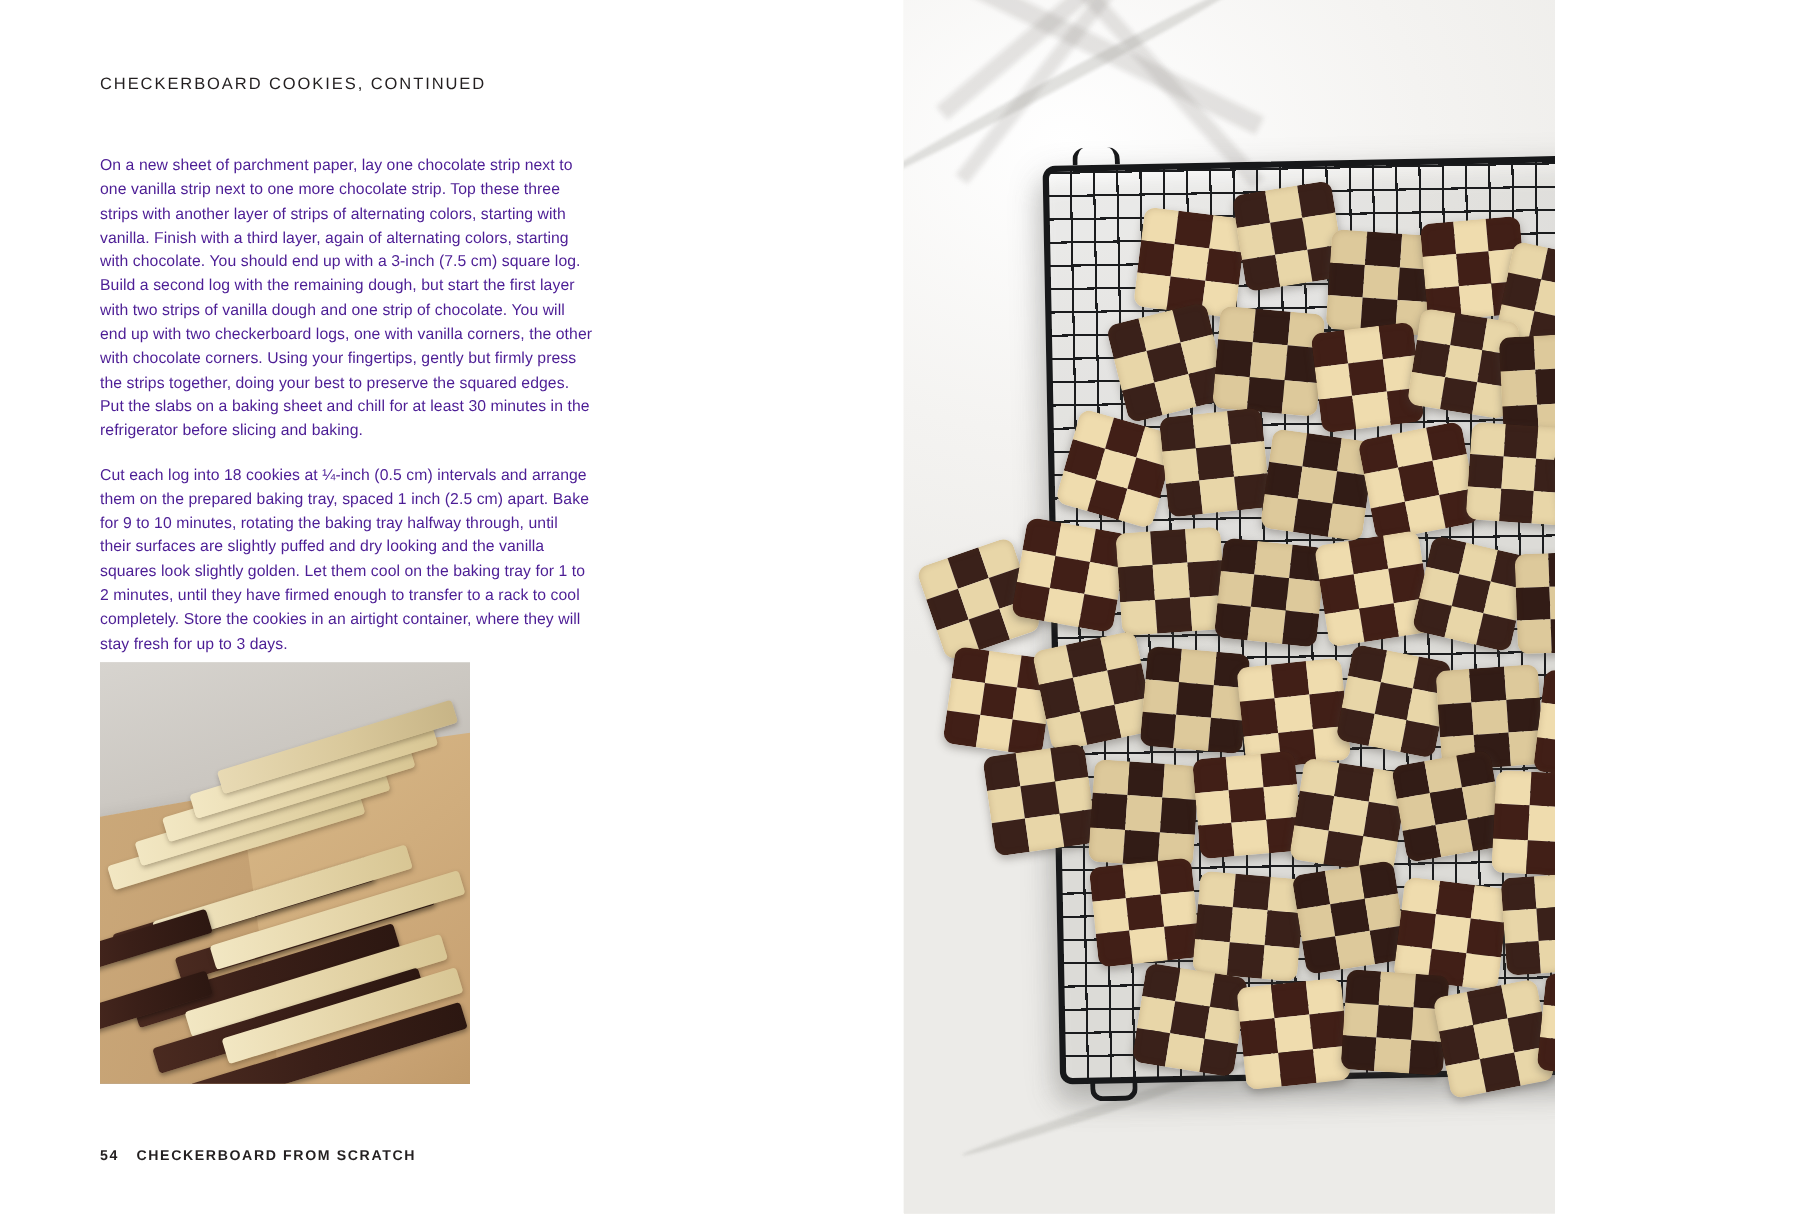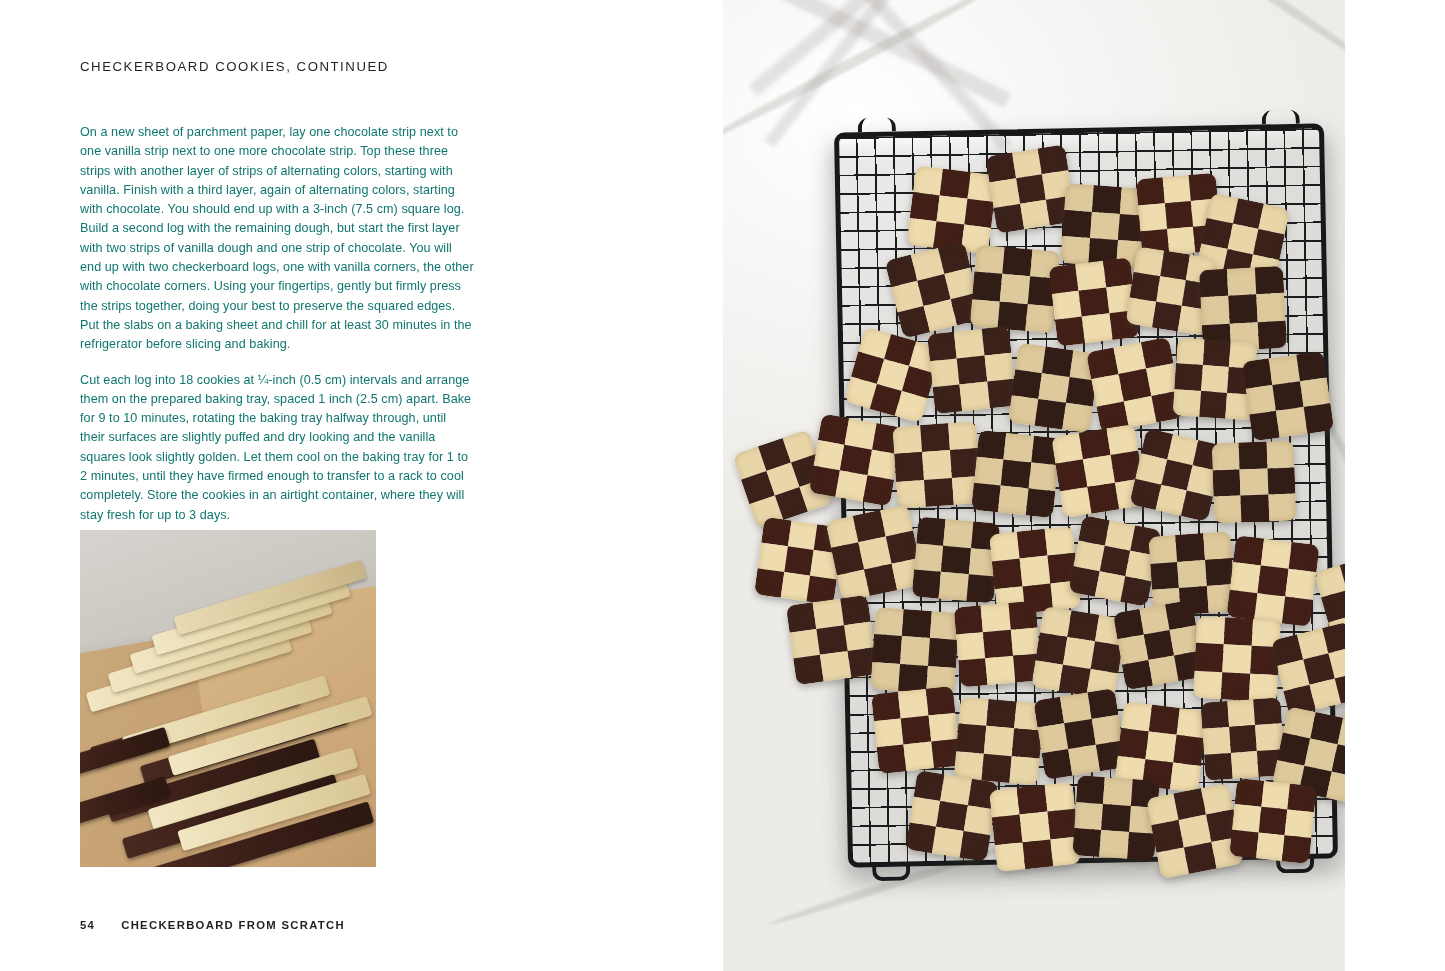--- a/index.html
+++ b/index.html
@@ -6,21 +6,21 @@
     margin: 0;
     padding: 0;
     background: #ffffff;
   }
   body {
     font-family: "Liberation Sans", sans-serif;
     -webkit-font-smoothing: antialiased;
   }
   .page {
     position: relative;
-    width: 1345px;
+    width: 1244px;
     height: 971px;
     overflow: hidden;
     background: #ffffff;
   }
 
   
   .left-page {
     position: absolute;
     left: 0;
     top: 0;
@@ -41,21 +41,21 @@
   .body-col {
     position: absolute;
     left: 80px;
     top: 123px;
     width: 394px;
   }
   .body-col p {
     margin: 0 0 16px 0;
     font-size: 12.6px;
     line-height: 19.3px;
-    color: #0f766e;
+    color: #4c1d95;
     letter-spacing: 0.005em;
   }
   .body-col p.last {
     margin-bottom: 0;
   }
 
   
   .inset-photo {
     position: absolute;
     left: 80px;
@@ -129,21 +129,21 @@
     position: absolute;
     left: 80px;
     top: 919px;
     font-size: 11.3px;
     letter-spacing: 1.3px;
     color: #231f20;
     font-weight: 700;
     white-space: nowrap;
   }
   .folio .num {
-    margin-right: 26px;
+    margin-right: 14px;
   }
 
   
   .right-page {
     position: absolute;
     left: 723px;
     top: 0;
     width: 722px;
     height: 971px;
     overflow: hidden;

